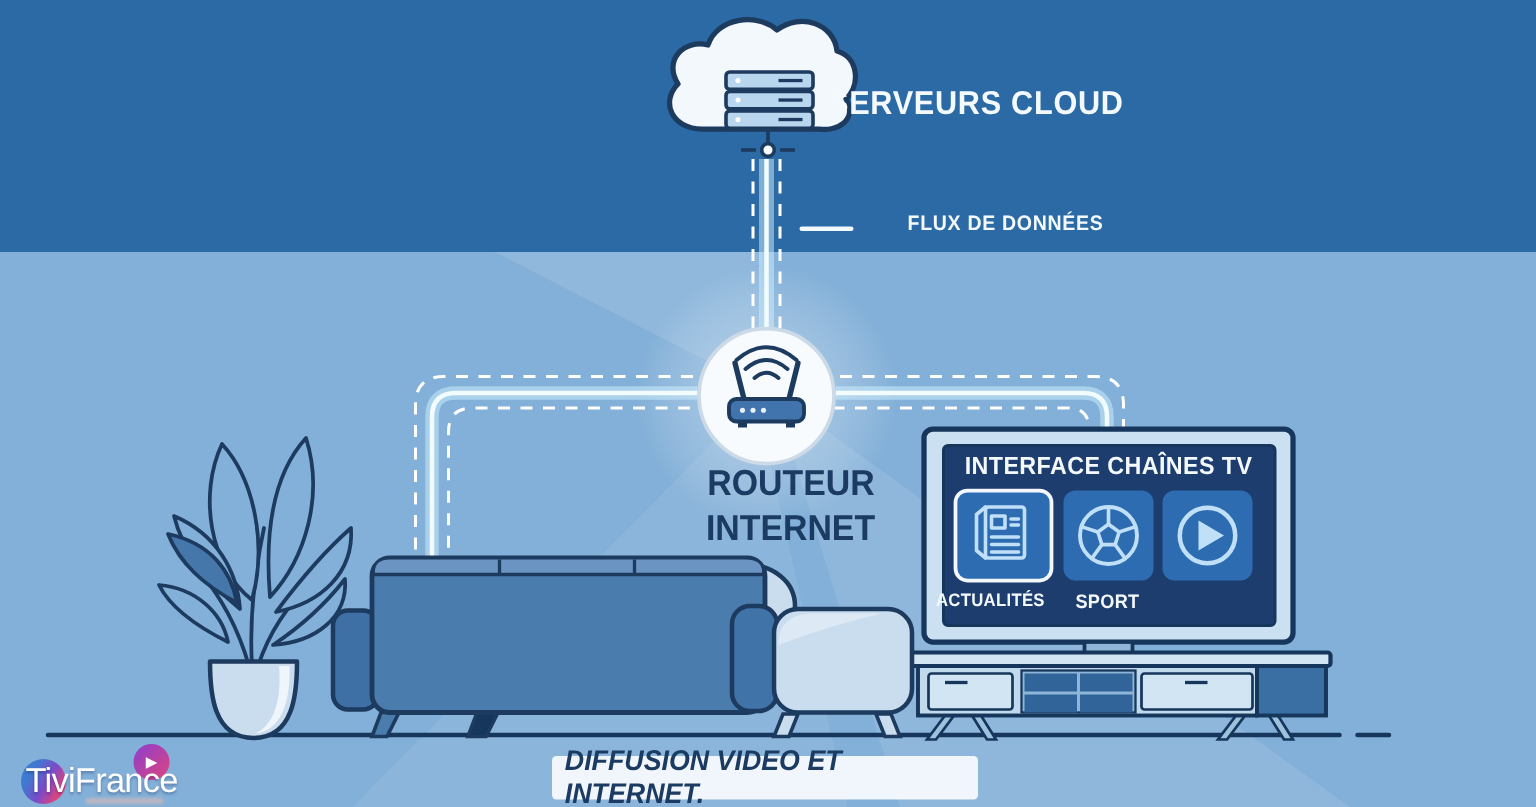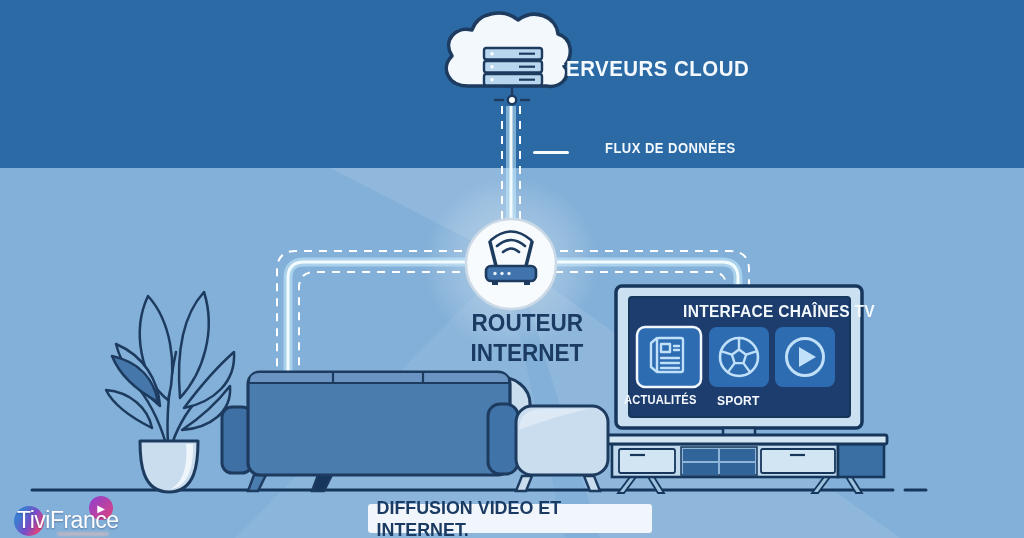--- a/index.html
+++ b/index.html
@@ -14,26 +14,26 @@
     background:radial-gradient(circle,rgba(255,255,255,.4) 0%,rgba(255,255,255,.12) 55%,transparent 72%);}
   svg.scene{position:absolute;left:0;top:0;}
   .lbl{position:absolute;font-weight:bold;color:#f4f9fd;}
   .cond{transform:scaleX(.93);transform-origin:left center;display:inline-block;}
   .condc{transform:scaleX(.94);transform-origin:center;display:inline-block;}
   #lbl-cloud{left:552px;top:56px;font-size:22px;letter-spacing:.5px;}
   .flux-tick{position:absolute;left:533px;top:151px;width:36px;height:3px;background:#f4f9fd;border-radius:2px;}
   #lbl-flux{left:605px;top:140px;font-size:14px;letter-spacing:.5px;}
   #lbl-router{left:436px;top:308px;width:182px;text-align:center;font-size:24px;line-height:30px;color:#1c3b62;}
   #lbl-smarttv{left:772px;top:259px;font-size:22px;color:#1c3b62;letter-spacing:.5px;}
-  #lbl-interface{left:629px;top:302px;width:221px;text-align:center;font-size:16.5px;letter-spacing:.3px;margin-left:40px;}
+  #lbl-interface{left:629px;top:302px;width:221px;text-align:center;font-size:16.5px;letter-spacing:.3px;}
   #lbl-actualites{left:624px;top:393px;font-size:12px;letter-spacing:.2px;}
   #lbl-sport{left:717px;top:393px;font-size:13px;letter-spacing:.2px;}
   .caption{position:absolute;left:368px;top:504px;width:284px;height:29px;background:#f0f6fb;
     border-radius:3px;display:flex;align-items:center;justify-content:center;color:#1c3b62;
-    font-weight:bold;font-size:19px;}
+    font-weight:bold;font-size:19px;font-style:italic;}
   .brand{position:absolute;left:8px;top:495px;width:140px;height:43px;}
   .brand-circle{position:absolute;left:6px;top:11px;width:30px;height:30px;border-radius:50%;
     background:linear-gradient(120deg,#3e7bd0 25%,#7b4bc8 55%,#e0447c 82%);}
   .brand-text{position:absolute;left:9px;top:12px;font-size:23px;font-weight:normal;color:#fff;
     text-shadow:0 1px 2px rgba(10,20,80,.35);letter-spacing:-.5px;}
   .brand-badge{position:absolute;left:81px;top:1px;width:24px;height:24px;border-radius:50%;
     background:linear-gradient(135deg,#8b3fd1,#e0447c);display:flex;align-items:center;justify-content:center;
     color:#fff;font-size:10px;padding-left:0;box-sizing:border-box;}
   .brand-tagline{position:absolute;left:49px;top:37px;width:52px;height:4px;border-radius:2px;
     background:rgba(255,190,170,.45);filter:blur(1px);}

